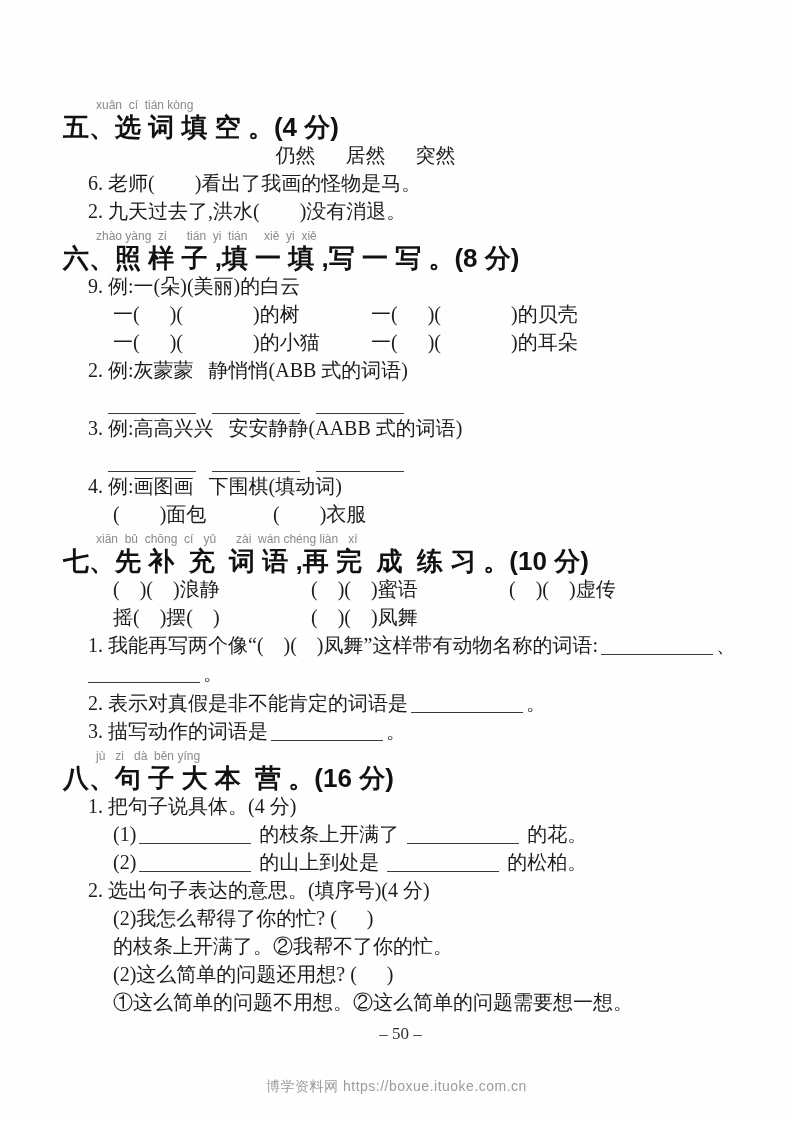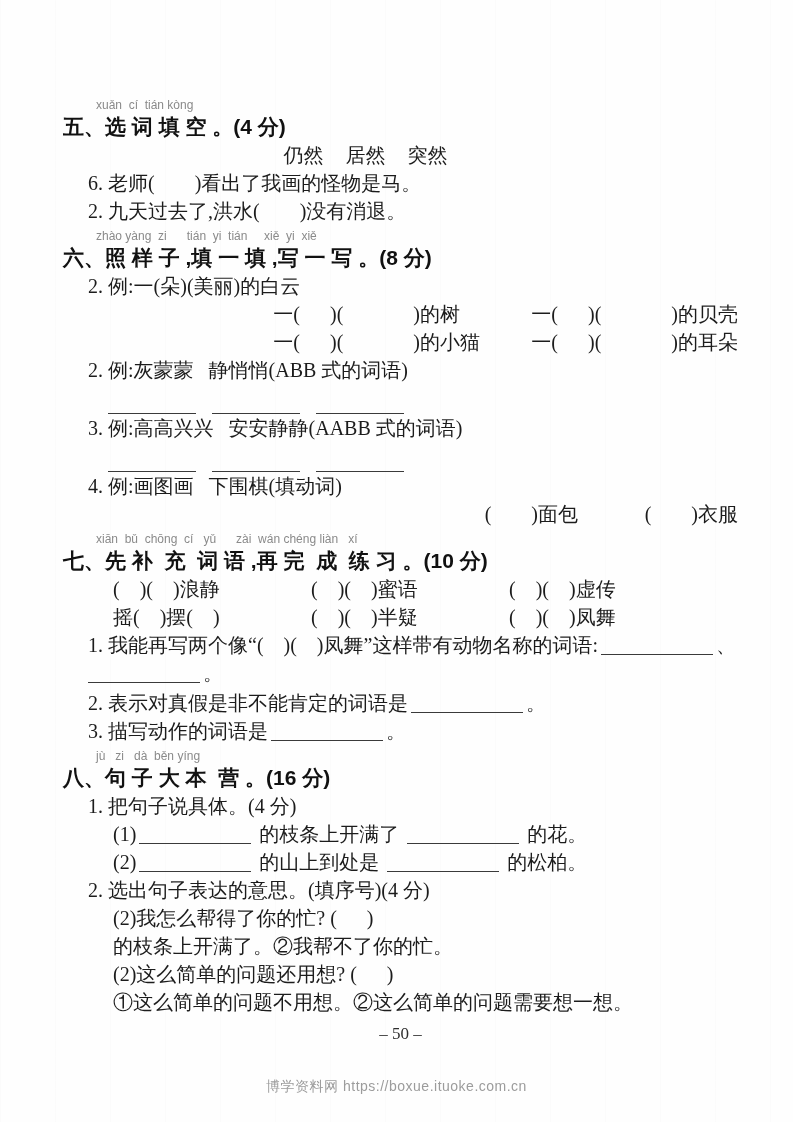--- a/index.html
+++ b/index.html
@@ -25,29 +25,29 @@
   .ind1{padding-left:25px;}
   .ind2{padding-left:50px;}
   .pinyin{
     font-family:"Liberation Sans","DejaVu Sans",sans-serif;
     font-size:12px;line-height:15px;color:#8a8a8a;
     padding-left:33px;margin-top:3px;
     white-space:pre-wrap;
   }
   .sec-title{
     font-family:"Liberation Sans","DejaVu Sans",sans-serif;
-    font-weight:700;font-size:21px;line-height:28px;margin:0;
+    font-weight:700;font-size:26px;line-height:28px;margin:0;
     white-space:pre-wrap;color:#111;
   }
   .wordbank{
-    display:flex;justify-content:center;gap:22px;
+    display:flex;justify-content:center;gap:30px;
     line-height:28px;min-height:28px;
     padding-right:70px;
   }
-  .cols{display:flex;line-height:28px;min-height:28px;justify-content:flex-end;}
+  .cols{display:flex;line-height:28px;min-height:28px;}
   .cols .col-a{width:258px;white-space:pre-wrap;}
   .cols .col-b{white-space:pre-wrap;}
   .cols4 .col-a{width:160px;}
   .blank-row{
     display:flex;gap:16px;align-items:flex-end;
     height:30px;padding-left:45px;
   }
   .blank{
     display:inline-block;
     border-bottom:1.5px solid #3a3a3a;
@@ -83,21 +83,21 @@
       <span>居然</span>
       <span>突然</span>
     </div>
     <div class="line ind1">6. 老师(        )看出了我画的怪物是马。</div>
     <div class="line ind1">2. 九天过去了,洪水(        )没有消退。</div>
   </section>
 
   <section>
     <div class="pinyin mt">zhào yàng  zi      tián  yi  tián     xiě  yi  xiě</div>
     <h2 class="sec-title">六、照 样 子 ,填 一 填 ,写 一 写 。(8 分)</h2>
-    <div class="line ind1">2. 例:一(朵)(美丽)的白云</div>
+    <div class="line ind1">9. 例:一(朵)(美丽)的白云</div>
     <div class="cols ind2">
       <span class="col-a">一(      )(              )的树</span>
       <span class="col-b">一(      )(              )的贝壳</span>
     </div>
     <div class="cols ind2">
       <span class="col-a">一(      )(              )的小猫</span>
       <span class="col-b">一(      )(              )的耳朵</span>
     </div>
     <div class="line ind1">2. 例:灰蒙蒙   静悄悄(ABB 式的词语)</div>
     <div class="blank-row">
@@ -121,21 +121,20 @@
   <section>
     <div class="pinyin mt">xiān  bǔ  chōng  cí   yǔ      zài  wán chéng liàn   xí</div>
     <h2 class="sec-title">七、先 补  充  词 语 ,再 完  成  练 习 。(10 分)</h2>
     <div class="fills ind2">
       <span class="slot">(    )(    )浪静</span>
       <span class="slot">(    )(    )蜜语</span>
       <span class="slot">(    )(    )虚传</span>
     </div>
     <div class="fills ind2">
       <span class="slot">摇(    )摆(    )</span>
-      <span class="slot">(    )(    )半疑</span>
       <span class="slot">(    )(    )凤舞</span>
     </div>
     <div class="line ind1"><span>1. 我能再写两个像“(    )(    )凤舞”这样带有动物名称的词语:</span><span class="blank w-ans"></span><span>、</span></div>
     <div class="line ind1" style="height:30px;"><span class="blank w-ans" style="margin-left:0;"></span><span>。</span></div>
     <div class="line ind1"><span>2. 表示对真假是非不能肯定的词语是</span><span class="blank w-ans"></span><span>。</span></div>
     <div class="line ind1"><span>3. 描写动作的词语是</span><span class="blank w-ans"></span><span>。</span></div>
   </section>
 
   <section>
     <div class="pinyin mt">jù   zi   dà  běn yíng</div>

